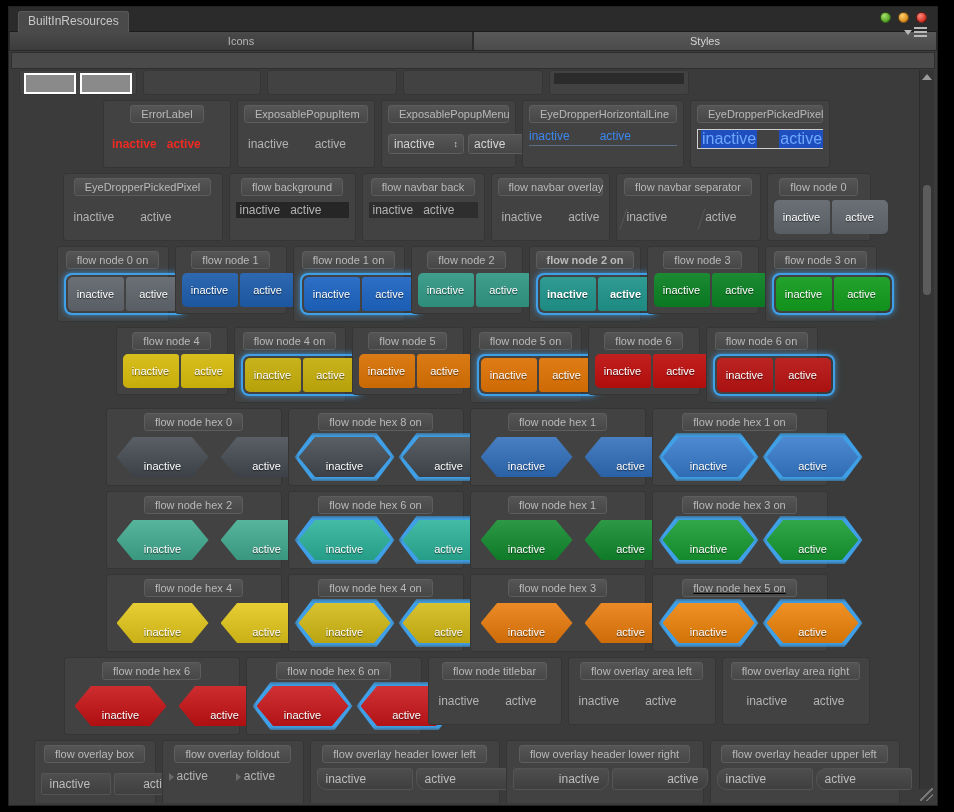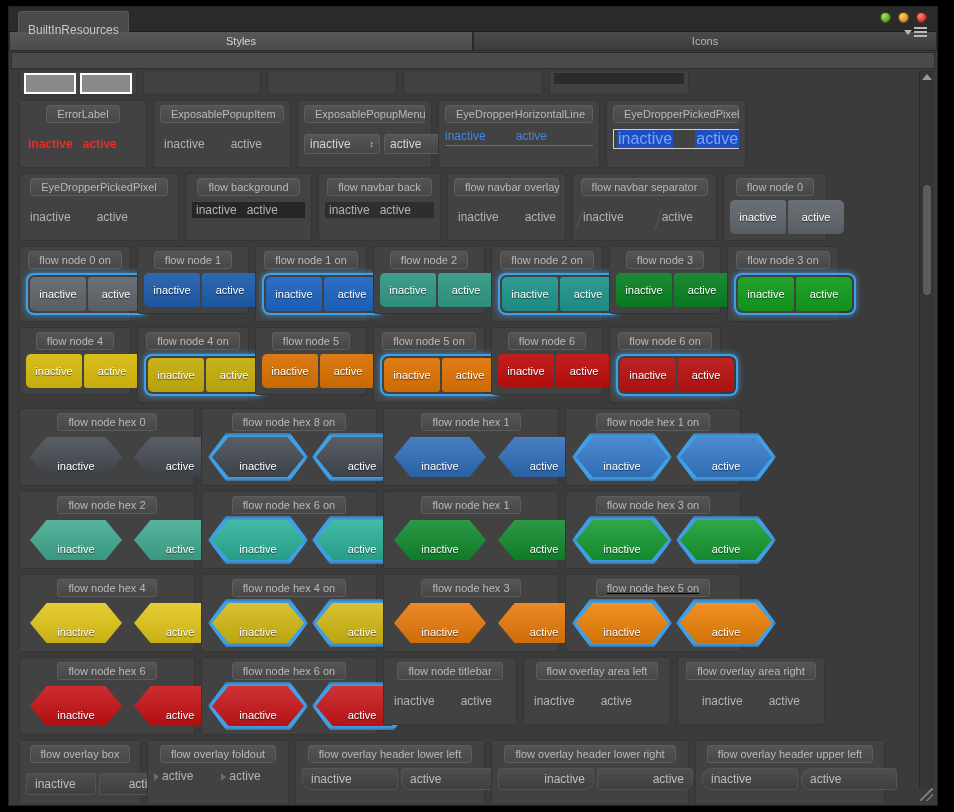--- a/index.html
+++ b/index.html
@@ -13,21 +13,21 @@
     background:#3b3b3b;
     border:1px solid #232323;
   }
   
   .titlebar{
     position:relative; height:25px; background:#2b2b2b;
     border-bottom:1px solid #1d1d1d;
   }
   .doc-tab{
     position:absolute; left:9px; top:4px; height:21px;
-    padding:11px 9px 0 9px;
+    padding:2px 9px 0 9px;
     background:#4a4a4a;
     border:1px solid #595959; border-bottom:none;
     border-radius:3px 3px 0 0;
     font-size:12px; color:#c8c8c8;
     white-space:nowrap;
   }
   .win-buttons{ position:absolute; right:10px; top:5px; display:flex; gap:7px; }
   .wb{ width:11px; height:11px; border-radius:50%; border:1px solid rgba(0,0,0,.5); }
   .wb.green{ background:radial-gradient(circle at 35% 30%, #a8e36a, #4f9e22 75%); }
   .wb.orange{ background:radial-gradient(circle at 35% 30%, #ffd06a, #d8861a 75%); }
@@ -61,21 +61,21 @@
   
   .scrollarea{
     position:absolute; left:2px; top:63px; right:2px; bottom:2px;
     background:#3b3b3b; overflow:hidden;
   }
   .content{
     position:absolute; left:0; top:0; right:17px; bottom:0;
     padding:0 4px 0 8px;
   }
 
-  .row{ display:flex; gap:6px; margin-bottom:5px; align-items:flex-start; }
+  .row{ display:flex; gap:6px; margin-bottom:5px; align-items:flex-start;justify-content:center; }
 
   
   .card{
     background:#424242;
     border:1px solid #353535;
     border-radius:3px;
     padding:4px 6px 6px 6px;
     position:relative;
   }
   .card .cap{
@@ -209,22 +209,22 @@
       <span class="caret"></span>
       <span class="lines">
           <i></i>
           <i></i>
           <i></i>
         </span>
     </div>
   </div>
 
   <div class="tabstrip">
+    <div class="btab">Icons</div>
     <div class="btab sel">Styles</div>
-    <div class="btab">Icons</div>
   </div>
 
   <div class="searchstrip"></div>
 
   <div class="scrollarea">
     <div class="content" id="content">
         <div class="cliprow">
           <div class="clipcard" style="width: 118px;">
             <div class="clipsel">
               <i></i>
@@ -365,21 +365,21 @@
           </div>
           <div class="card" style="width: 112px;">
             <div class="cap">flow node 2</div>
             <div class="body">
               <div class="nodepair">
                 <div class="nodebox" style="background: linear-gradient(rgb(63, 158, 140), rgb(45, 140, 122)); border-radius: 5px 3px 3px 5px;">inactive</div>
                 <div class="nodebox" style="background: linear-gradient(rgb(63, 158, 140), rgb(45, 140, 122)); border-radius: 3px 5px 5px 3px;">active</div>
               </div>
             </div>
           </div>
-          <div class="card" style="width: 112px;">
+          <div class="card" style="width: 112px; font-weight: bold;">
             <div class="cap">flow node 2 on</div>
             <div class="body">
               <div class="nodepair on">
                 <div class="nodebox" style="background: linear-gradient(rgb(47, 155, 146), rgb(29, 137, 128)); border-radius: 5px 3px 3px 5px;">inactive</div>
                 <div class="nodebox" style="background: linear-gradient(rgb(47, 155, 146), rgb(29, 137, 128)); border-radius: 3px 5px 5px 3px;">active</div>
               </div>
             </div>
           </div>
           <div class="card" style="width: 112px;">
             <div class="cap">flow node 3</div>

